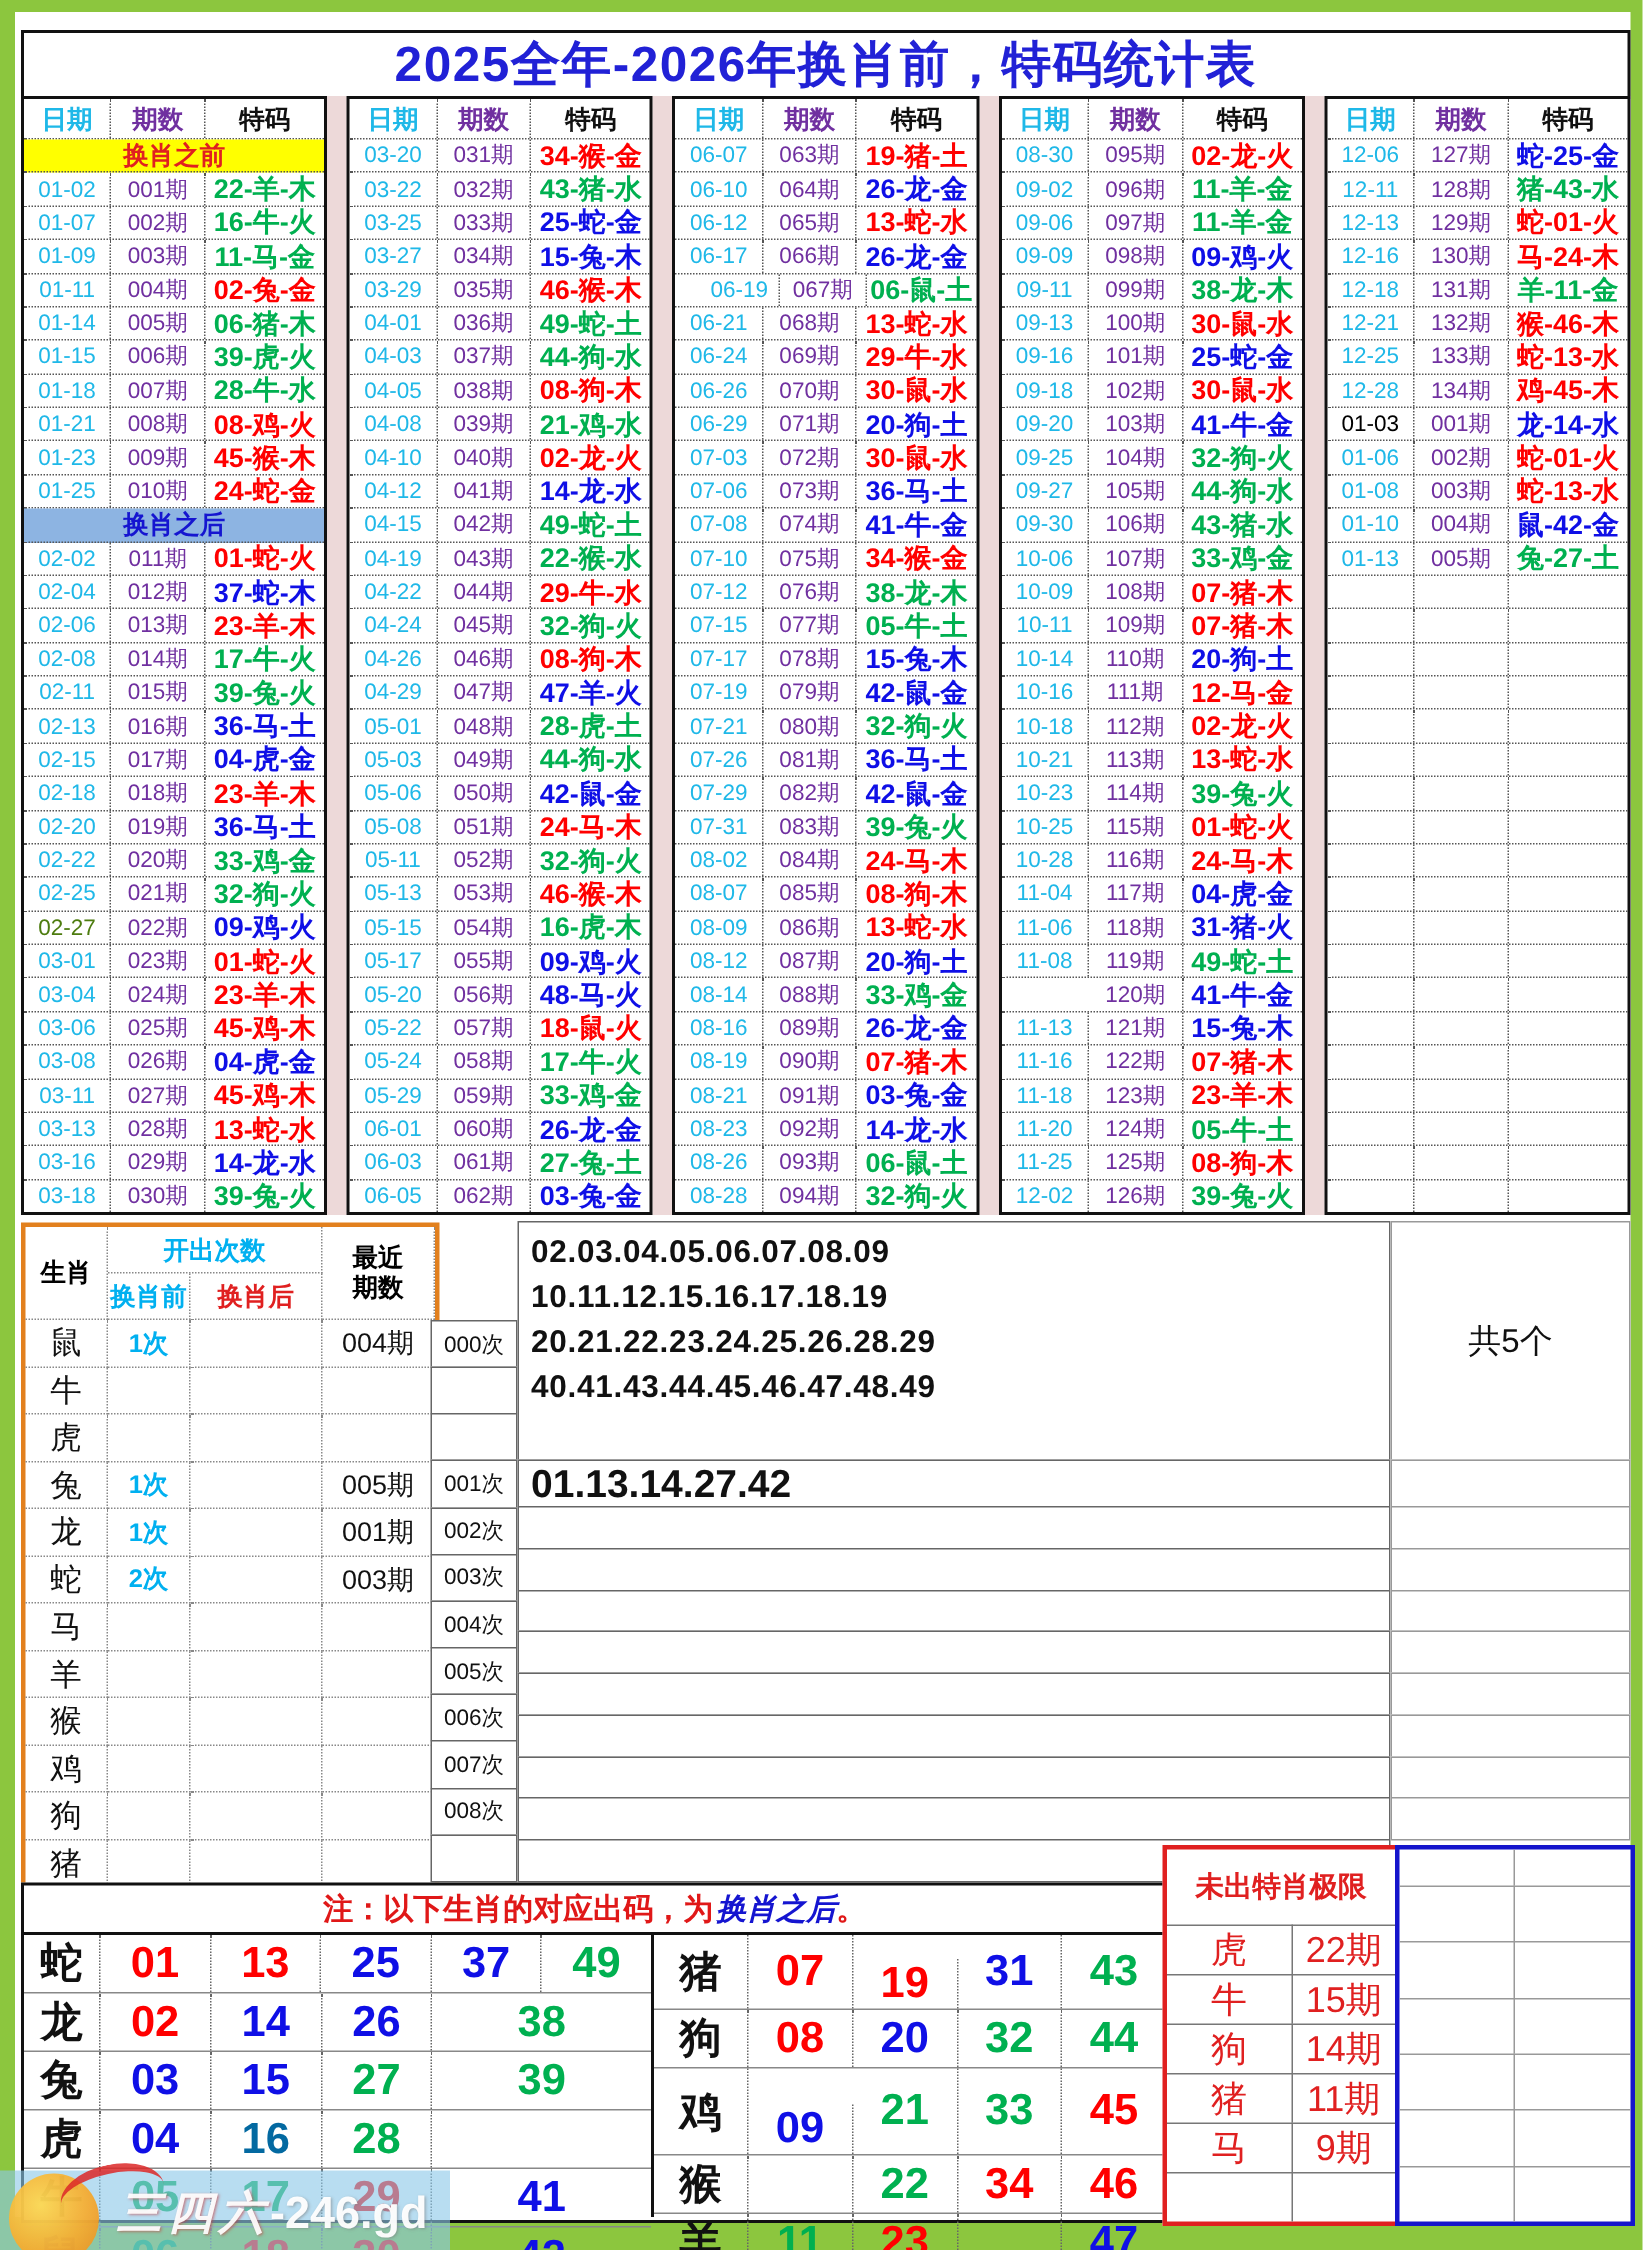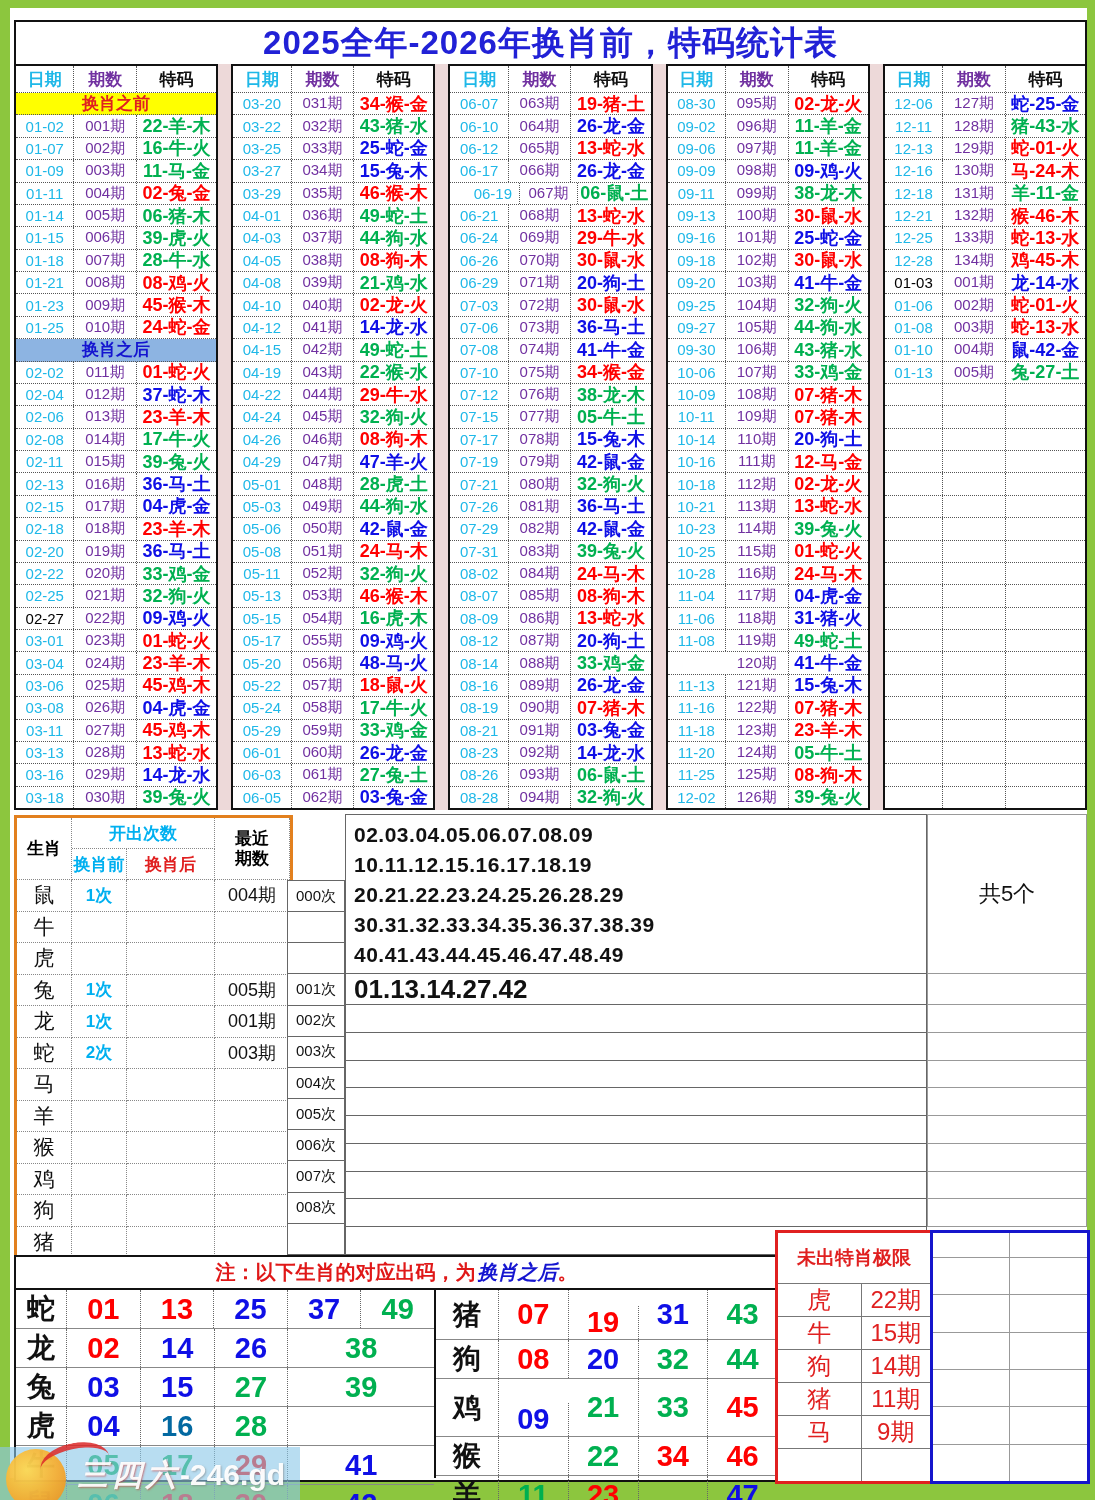--- a/index.html
+++ b/index.html
@@ -219,21 +219,21 @@
           <div class="gcell cw0 dcell" style="color: rgb(31, 184, 232);">02-22</div>
           <div class="gcell cw1 pcell" style="color: rgb(112, 48, 160);">020期</div>
           <div class="gcell cw2 ccell" style="color: rgb(0, 176, 80);">33-鸡-金</div>
         </div>
         <div class="grow">
           <div class="gcell cw0 dcell" style="color: rgb(31, 184, 232);">02-25</div>
           <div class="gcell cw1 pcell" style="color: rgb(112, 48, 160);">021期</div>
           <div class="gcell cw2 ccell" style="color: rgb(0, 176, 80);">32-狗-火</div>
         </div>
         <div class="grow">
-          <div class="gcell cw0 dcell" style="color: #000000;">02-27</div>
+          <div class="gcell cw0 dcell" style="color: #4d7c0f;">02-27</div>
           <div class="gcell cw1 pcell" style="color: rgb(112, 48, 160);">022期</div>
           <div class="gcell cw2 ccell" style="color: rgb(15, 15, 230);">09-鸡-火</div>
         </div>
         <div class="grow">
           <div class="gcell cw0 dcell" style="color: rgb(31, 184, 232);">03-01</div>
           <div class="gcell cw1 pcell" style="color: rgb(112, 48, 160);">023期</div>
           <div class="gcell cw2 ccell" style="color: rgb(255, 0, 0);">01-蛇-火</div>
         </div>
         <div class="grow">
           <div class="gcell cw0 dcell" style="color: rgb(31, 184, 232);">03-04</div>
@@ -1012,21 +1012,20 @@
       <div class="tcell">006次</div>
       <div class="tcell">007次</div>
       <div class="tcell">008次</div>
       <div class="tcell"></div>
     </div>
   <div class="abs freq" id="freq">
       <div class="fcell fzero">
         <div>02.03.04.05.06.07.08.09</div>
         <div>10.11.12.15.16.17.18.19</div>
         <div>20.21.22.23.24.25.26.28.29</div>
-        <div>30.31.32.33.34.35.36.37.38.39</div>
         <div>40.41.43.44.45.46.47.48.49</div>
       </div>
       <div class="fcell fone">01.13.14.27.42</div>
       <div class="fcell"></div>
       <div class="fcell"></div>
       <div class="fcell"></div>
       <div class="fcell"></div>
       <div class="fcell"></div>
       <div class="fcell"></div>
       <div class="fcell"></div>

